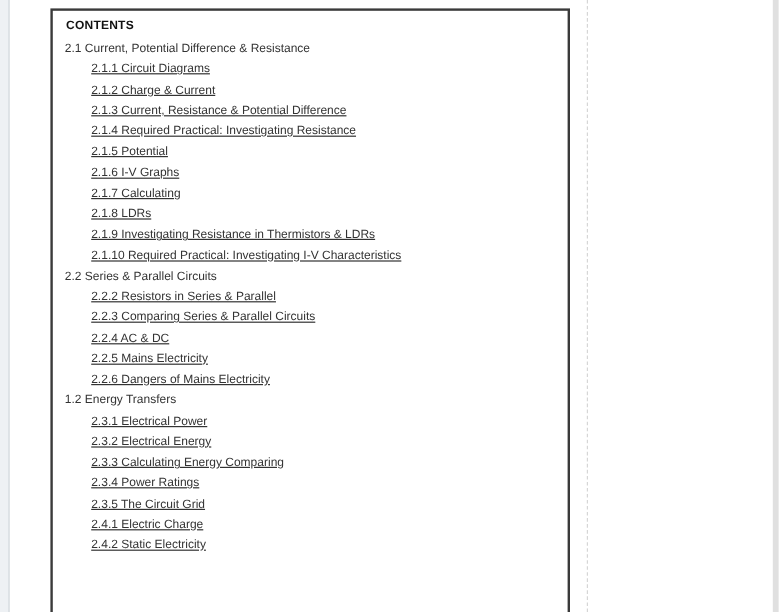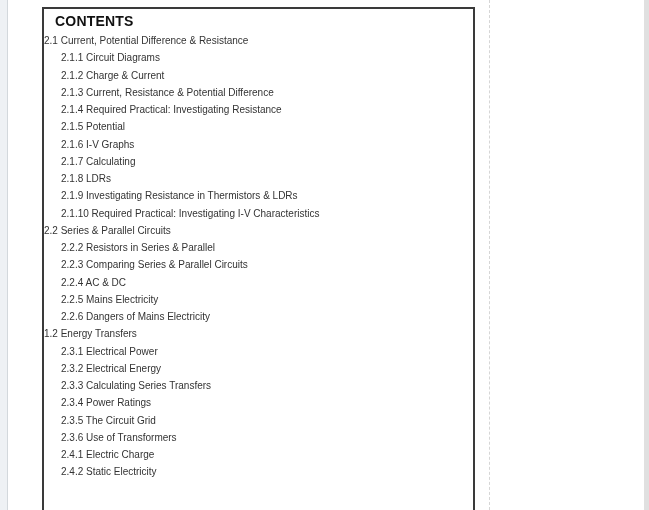--- a/index.html
+++ b/index.html
@@ -45,41 +45,42 @@
     left: 42px;
     top: 7px;
     width: 433px;
     height: 520px;
     background: #ffffff;
     border: 2px solid var(--page-border, #3a3a3a);
     box-sizing: border-box;
   }
   .toc-title {
     margin: 6px 0 0 11px;
-    font-size: 14px;
+    font-size: 10px;
     line-height: 13px;
     font-weight: bold;
     letter-spacing: 0.2px;
     color: var(--title-text, #111111);
   }
   .toc-list {
     margin-top: 4px;
   }
   .toc-entry {
     font-size: 10px;
     line-height: 17.25px;
     color: var(--text, #333333);
     white-space: nowrap;
     cursor: pointer;
   }
   .toc-entry.level-1 {
-    padding-left: 0;
+    padding-left: 10px;
   }
   .toc-entry.level-2 {
-    padding-left: 17px;
+    padding-left: 32px;
+    text-decoration: underline;
   }
 </style>
 </head>
 <body style="--page-border: #3a3a3a; --text: #333333; --title-text: #111111; --dashed-guide: #d6d6d6; --left-strip-bg: #eef1f4; --left-strip-border: #d3d8dc; --scroll-track: #e0e0e0;">
 
 <div class="left-strip"></div>
 
 <div class="page-box">
   <div class="toc-title">CONTENTS</div>
   <div class="toc-list">
@@ -96,24 +97,23 @@
       <div class="toc-entry level-2">2.1.10 Required Practical: Investigating I-V Characteristics</div>
       <div class="toc-entry level-1">2.2 Series &amp; Parallel Circuits</div>
       <div class="toc-entry level-2">2.2.2 Resistors in Series &amp; Parallel</div>
       <div class="toc-entry level-2">2.2.3 Comparing Series &amp; Parallel Circuits</div>
       <div class="toc-entry level-2">2.2.4 AC &amp; DC</div>
       <div class="toc-entry level-2">2.2.5 Mains Electricity</div>
       <div class="toc-entry level-2">2.2.6 Dangers of Mains Electricity</div>
       <div class="toc-entry level-1">1.2 Energy Transfers</div>
       <div class="toc-entry level-2">2.3.1 Electrical Power</div>
       <div class="toc-entry level-2">2.3.2 Electrical Energy</div>
-      <div class="toc-entry level-2">2.3.3 Calculating Series Transfers</div>
+      <div class="toc-entry level-2">2.3.3 Calculating Energy Comparing</div>
       <div class="toc-entry level-2">2.3.4 Power Ratings</div>
       <div class="toc-entry level-2">2.3.5 The Circuit Grid</div>
-      <div class="toc-entry level-2">2.3.6 Use of Transformers</div>
       <div class="toc-entry level-2">2.4.1 Electric Charge</div>
       <div class="toc-entry level-2">2.4.2 Static Electricity</div>
     </div>
 </div>
 
 <div class="dashed-guide"></div>
 
 <div class="scroll-track"></div>
 
 </body></html>

